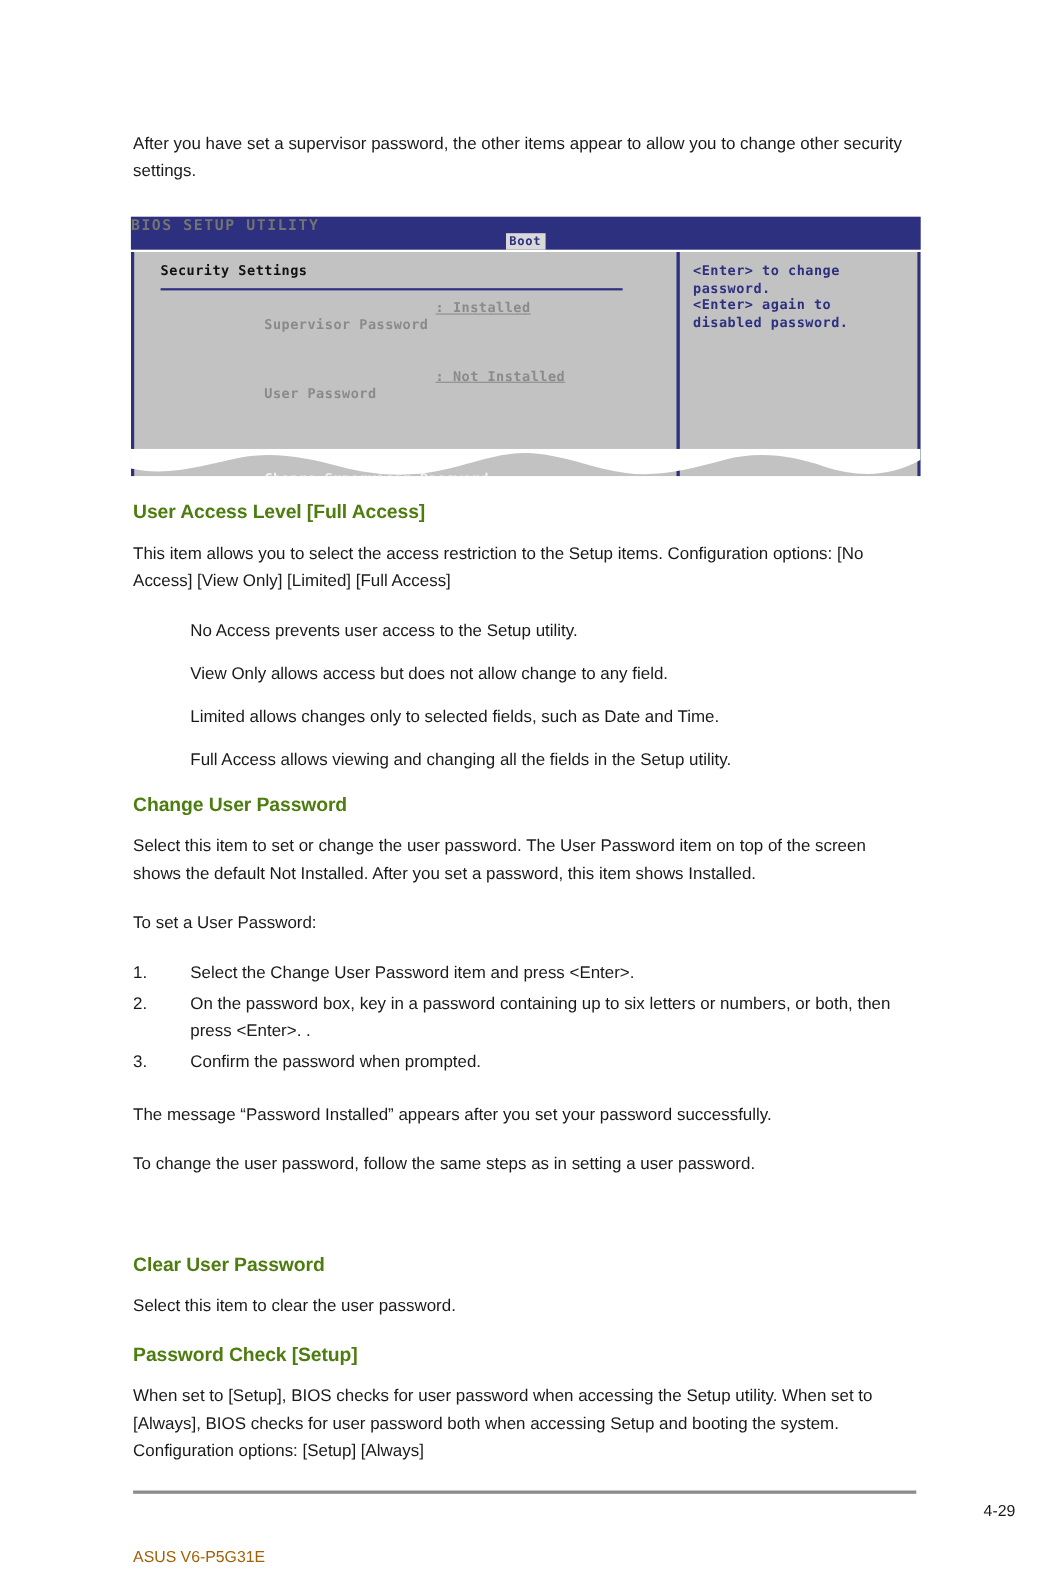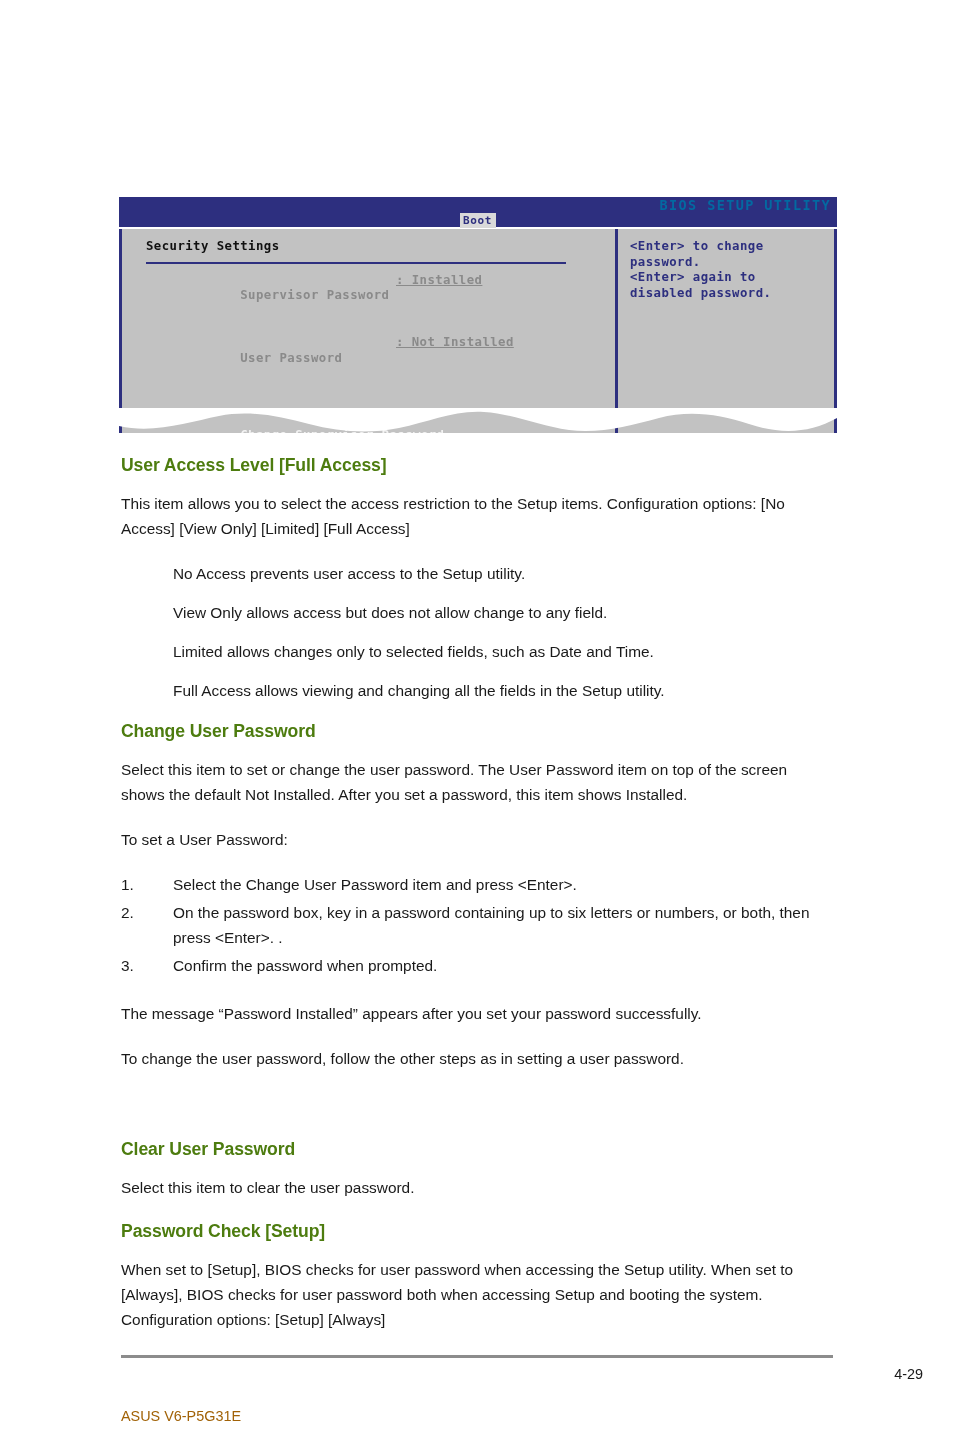--- a/index.html
+++ b/index.html
@@ -92,25 +92,25 @@
     left: 0; top: 0;
     width: 718px;
     height: 30px;
     background: #2d2f7f;
   }
   .bios-title {
     position: absolute;
     left: 0;
     top: 0px;
     width: 712px;
-    text-align: right;
+    text-align: left;
     font-family: "DejaVu Sans Mono", monospace;
     font-size: 13.5px;
     font-weight: bold;
-    color: #0369a1;
+    color: #737373;
     letter-spacing: 1.4px;
     line-height: 16px;
   }
   .bios-tab {
     position: absolute;
     left: 0;
     top: 14px;
     width: 718px;
     text-align: center;
     line-height: 15px;
@@ -241,20 +241,23 @@
     text-align: right;
     font-size: 14.4px;
     color: #1a1a1a;
   }
 </style>
 </head>
 <body>
 
 <div class="page">
 
+  <div class="content">
+    <p class="body">After you have set a supervisor password, the other items appear to allow you to change other security settings.</p>
+  </div>
 
   <div class="bios">
     <div class="bios-titlebar"></div>
     <div class="bios-title">BIOS SETUP UTILITY</div>
     <div class="bios-tab"><span>Boot</span></div>
 
     <div class="bios-body">
       <div class="bios-frame">
         <div class="bios-divider"></div>
 
@@ -329,21 +332,21 @@
         <span>On the password box, key in a password containing up to six letters or numbers, or both, then press &lt;Enter&gt;. .</span>
       </li>
       <li>
         <span class="num">3.</span>
         <span>Confirm the password when prompted.</span>
       </li>
     </ol>
     <div class="gap-md"></div>
     <p class="body">The message “Password Installed” appears after you set your password successfully.</p>
     <div class="gap-md"></div>
-    <p class="body">To change the user password, follow the other steps as in setting a user password.</p>
+    <p class="body">To change the user password, follow the same steps as in setting a user password.</p>
   </div>
 
   <div style="position:absolute; left:121px; top:1137px; width:712px;">
     <h2 class="heading">Clear User Password</h2>
     <div class="gap-sm"></div>
     <p class="body">Select this item to clear the user password.</p>
   </div>
 
   <div style="position:absolute; left:121px; top:1219px; width:712px;">
     <h2 class="heading">Password Check [Setup]</h2>

